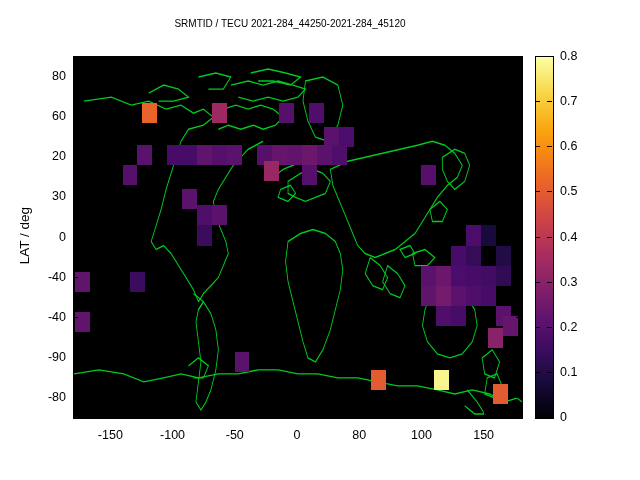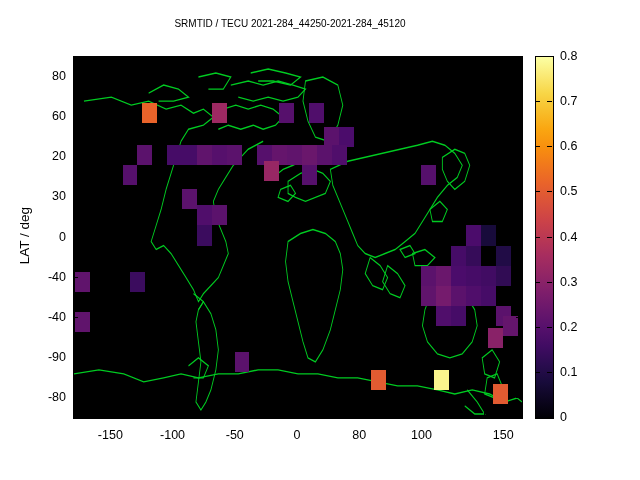--- a/index.html
+++ b/index.html
@@ -225,21 +225,21 @@
       <div class="tick xtick" style="left: 483.667px; top: 412px;"></div>
       <div class="tick xtick" style="left: 483.667px; top: 56px;"></div>
     </div>
   <div id="xlabels">
       <div class="xlab" style="left: 80.3333px; top: 429px;">-150</div>
       <div class="xlab" style="left: 142.556px; top: 429px;">-100</div>
       <div class="xlab" style="left: 204.778px; top: 429px;">-50</div>
       <div class="xlab" style="left: 267px; top: 429px;">0</div>
       <div class="xlab" style="left: 329.222px; top: 429px;">80</div>
       <div class="xlab" style="left: 391.444px; top: 429px;">100</div>
-      <div class="xlab" style="left: 453.667px; top: 429px; text-align: right;">150</div>
+      <div class="xlab" style="left: 453.667px; top: 429px;">150</div>
     </div>
 
   <div id="cbar">
     <div id="cbar-grad" style="background: linear-gradient(rgb(252, 255, 164), rgb(250, 234, 118), rgb(248, 214, 71), rgb(248, 190, 42), rgb(250, 166, 17), rgb(248, 143, 14), rgb(241, 120, 28), rgb(233, 99, 42), rgb(219, 83, 57), rgb(205, 67, 71), rgb(186, 56, 83), rgb(167, 45, 95), rgb(147, 38, 101), rgb(127, 30, 107), rgb(106, 23, 108), rgb(86, 16, 108), rgb(65, 12, 99), rgb(43, 12, 80), rgb(24, 11, 59), rgb(12, 5, 31), rgb(0, 0, 4));"></div>
   </div>
   <div id="cbticks">
       <div class="cbtick" style="left: 535px; top: 56px;"></div>
       <div class="cbtick" style="left: 547px; top: 56px;"></div>
       <div class="cbtick" style="left: 535px; top: 101.125px;"></div>
       <div class="cbtick" style="left: 547px; top: 101.125px;"></div>

